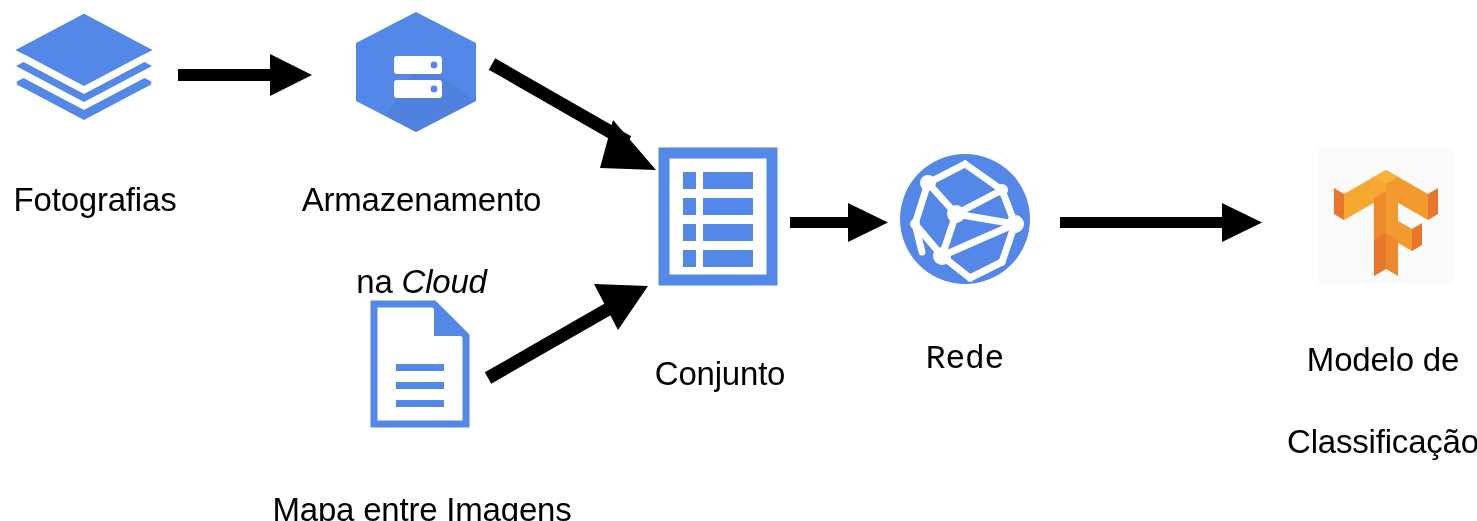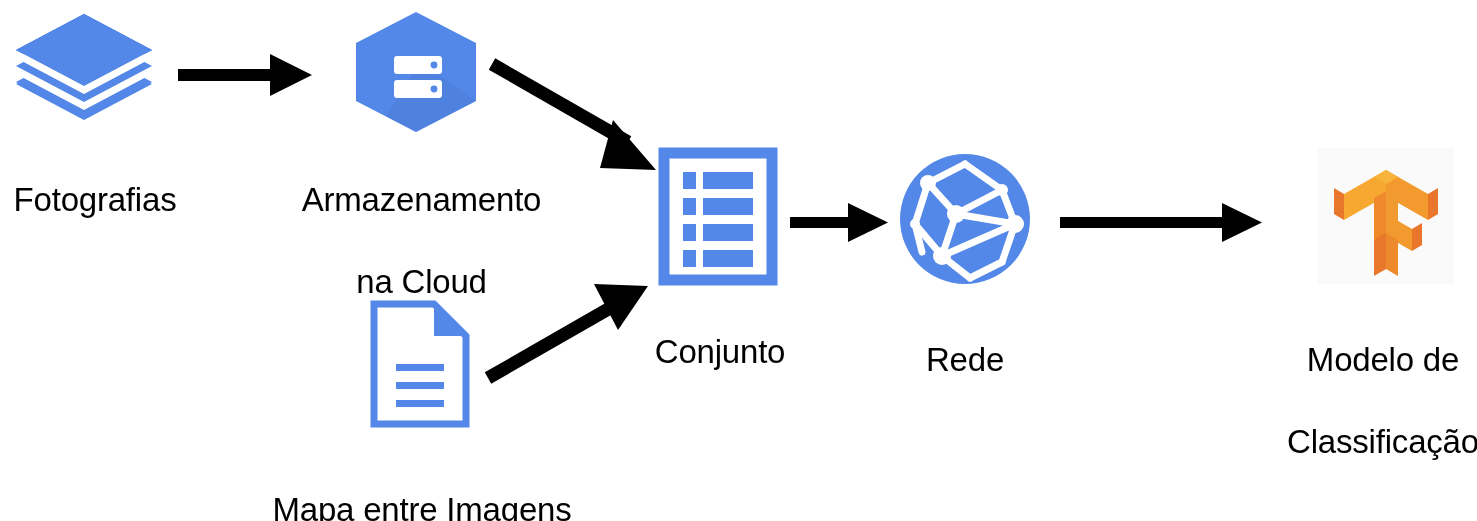--- a/index.html
+++ b/index.html
@@ -24,20 +24,21 @@
     position: absolute;
     text-align: center;
     color: #000000;
     font-family: "Liberation Sans", sans-serif;
     font-size: 33px;
     line-height: 41px;
     white-space: pre-line;
     letter-spacing: -0.2px;
   }
   .label .ital {
+    font-style: italic;
   }
   .arrow {
     position: absolute;
   }
   svg { display: block; overflow: visible; }
 </style>
 </head>
 <body>
 
 <div id="canvas">
@@ -119,21 +120,21 @@
       <rect x="22" y="22" width="13" height="17" fill="#5387E8"></rect>
       <rect x="42" y="22" width="50" height="17" fill="#5387E8"></rect>
       <rect x="22" y="48" width="13" height="17" fill="#5387E8"></rect>
       <rect x="42" y="48" width="50" height="17" fill="#5387E8"></rect>
       <rect x="22" y="74" width="13" height="17" fill="#5387E8"></rect>
       <rect x="42" y="74" width="50" height="17" fill="#5387E8"></rect>
       <rect x="22" y="100" width="13" height="17" fill="#5387E8"></rect>
       <rect x="42" y="100" width="50" height="17" fill="#5387E8"></rect>
     </svg>
   </div>
-  <div class="label" style="left:625px; top:290px; width:190px;">
+  <div class="label" style="left:625px; top:312px; width:190px;">
     <div>Conjunto</div>
   </div>
 
   <div class="arrow" style="left:790px; top:200px;">
     <svg width="102" height="46" viewBox="0 0 102 46">
       <rect x="0" y="17" width="64" height="11" fill="#000000"></rect>
       <polygon points="58,3 98,22.5 58,42" fill="#000000"></polygon>
     </svg>
   </div>
 
@@ -159,21 +160,21 @@
       <g fill="#ffffff">
         <circle cx="30" cy="31" r="8"></circle>
         <circle cx="58" cy="62" r="9"></circle>
         <circle cx="117" cy="72" r="9"></circle>
         <circle cx="44" cy="104" r="9"></circle>
         <circle cx="104" cy="38" r="6"></circle>
         <circle cx="17" cy="72" r="5"></circle>
       </g>
     </svg>
   </div>
-  <div class="label" style="left:880px; top:298px; width:170px;">
+  <div class="label" style="left:880px; top:298px; width:170px;font-family:Liberation Mono, monospace;">
     <div>Rede</div>
   </div>
 
   <div class="arrow" style="left:1060px; top:200px;">
     <svg width="206" height="46" viewBox="0 0 206 46">
       <rect x="0" y="17" width="168" height="11" fill="#000000"></rect>
       <polygon points="162,3 202,22.5 162,42" fill="#000000"></polygon>
     </svg>
   </div>
 

